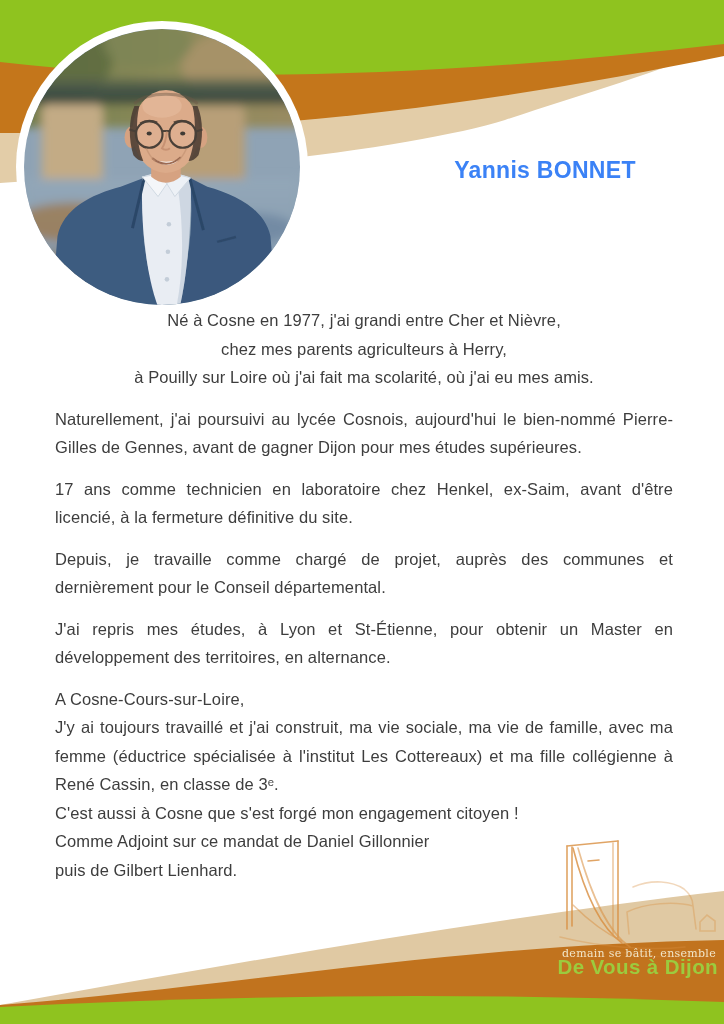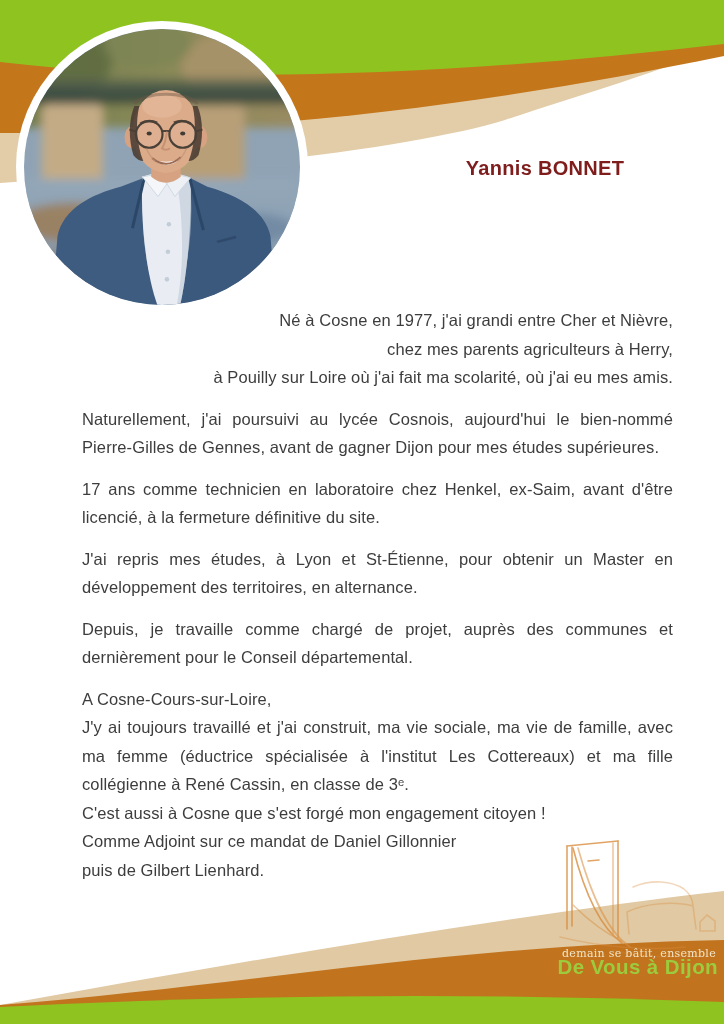--- a/index.html
+++ b/index.html
@@ -12,31 +12,31 @@
 
   .photo-ring{
     position:absolute;left:16px;top:21px;width:276px;height:276px;
     background:#ffffff;border-radius:50%;padding:8px;
   }
   .photo-clip{width:276px;height:276px;border-radius:50%;overflow:hidden;background:#8fa3b5;}
   .photo-clip svg{display:block;width:276px;height:276px;}
 
   .title{
     position:absolute;left:380px;top:157px;width:330px;margin:0;
-    text-align:center;font-size:20px;font-weight:700;letter-spacing:0.3px;
-    color:#7f1d1d;
+    text-align:center;font-size:23px;font-weight:700;letter-spacing:0.3px;
+    color:#3b82f6;
   }
 
   .bio{
     position:absolute;left:55px;top:306px;width:618px;
     font-size:16.5px;line-height:28.5px;color:#3D3D3D;letter-spacing:0.1px;
   }
   .bio p{margin:0 0 13px 0;white-space:pre-line;}
-  .bio p.justify{text-align:justify;margin-left:27px;}
-  .bio p.left{text-align:right;}
+  .bio p.justify{text-align:justify;}
+  .bio p.left{text-align:center;}
 
   .logo-name{
     position:absolute;right:6px;top:955px;
     font-size:20.5px;font-weight:700;letter-spacing:0.4px;color:#9CCB3E;
     text-align:right;
   }
   .logo-tagline{
     position:absolute;right:8px;top:947px;
     font-family:"DejaVu Serif", serif;
     font-size:11px;color:#F2E6C9;text-align:right;letter-spacing:0.3px;
@@ -166,22 +166,22 @@
   </div>
 
   <h1 class="title">Yannis BONNET</h1>
 
   <div class="bio">
     <p class="left">Né à Cosne en 1977, j'ai grandi entre Cher et Nièvre,
 chez mes parents agriculteurs à Herry,
 à Pouilly sur Loire où j'ai fait ma scolarité, où j'ai eu mes amis.</p>
     <p class="justify">Naturellement, j'ai poursuivi au lycée Cosnois, aujourd'hui le bien-nommé Pierre-Gilles de Gennes, avant de gagner Dijon pour mes études supérieures.</p>
     <p class="justify">17 ans comme technicien en laboratoire chez Henkel, ex-Saim, avant d'être licencié, à la fermeture définitive du site.</p>
+    <p class="justify">Depuis, je travaille comme chargé de projet, auprès des communes et dernièrement pour le Conseil départemental.</p>
     <p class="justify">J'ai repris mes études, à Lyon et St-Étienne, pour obtenir un Master en développement des territoires, en alternance.</p>
-    <p class="justify">Depuis, je travaille comme chargé de projet, auprès des communes et dernièrement pour le Conseil départemental.</p>
     <p class="justify">A Cosne-Cours-sur-Loire,
 J'y ai toujours travaillé et j'ai construit, ma vie sociale, ma vie de famille, avec ma femme (éductrice spécialisée à l'institut Les Cottereaux) et ma fille collégienne à René Cassin, en classe de 3ᵉ.
 C'est aussi à Cosne que s'est forgé mon engagement citoyen !
 Comme Adjoint sur ce mandat de Daniel Gillonnier
 puis de Gilbert Lienhard.</p>
   </div>
 
   <div class="logo-name">De Vous à Dijon</div>
   <div class="logo-tagline">demain se bâtit, ensemble</div>
 

